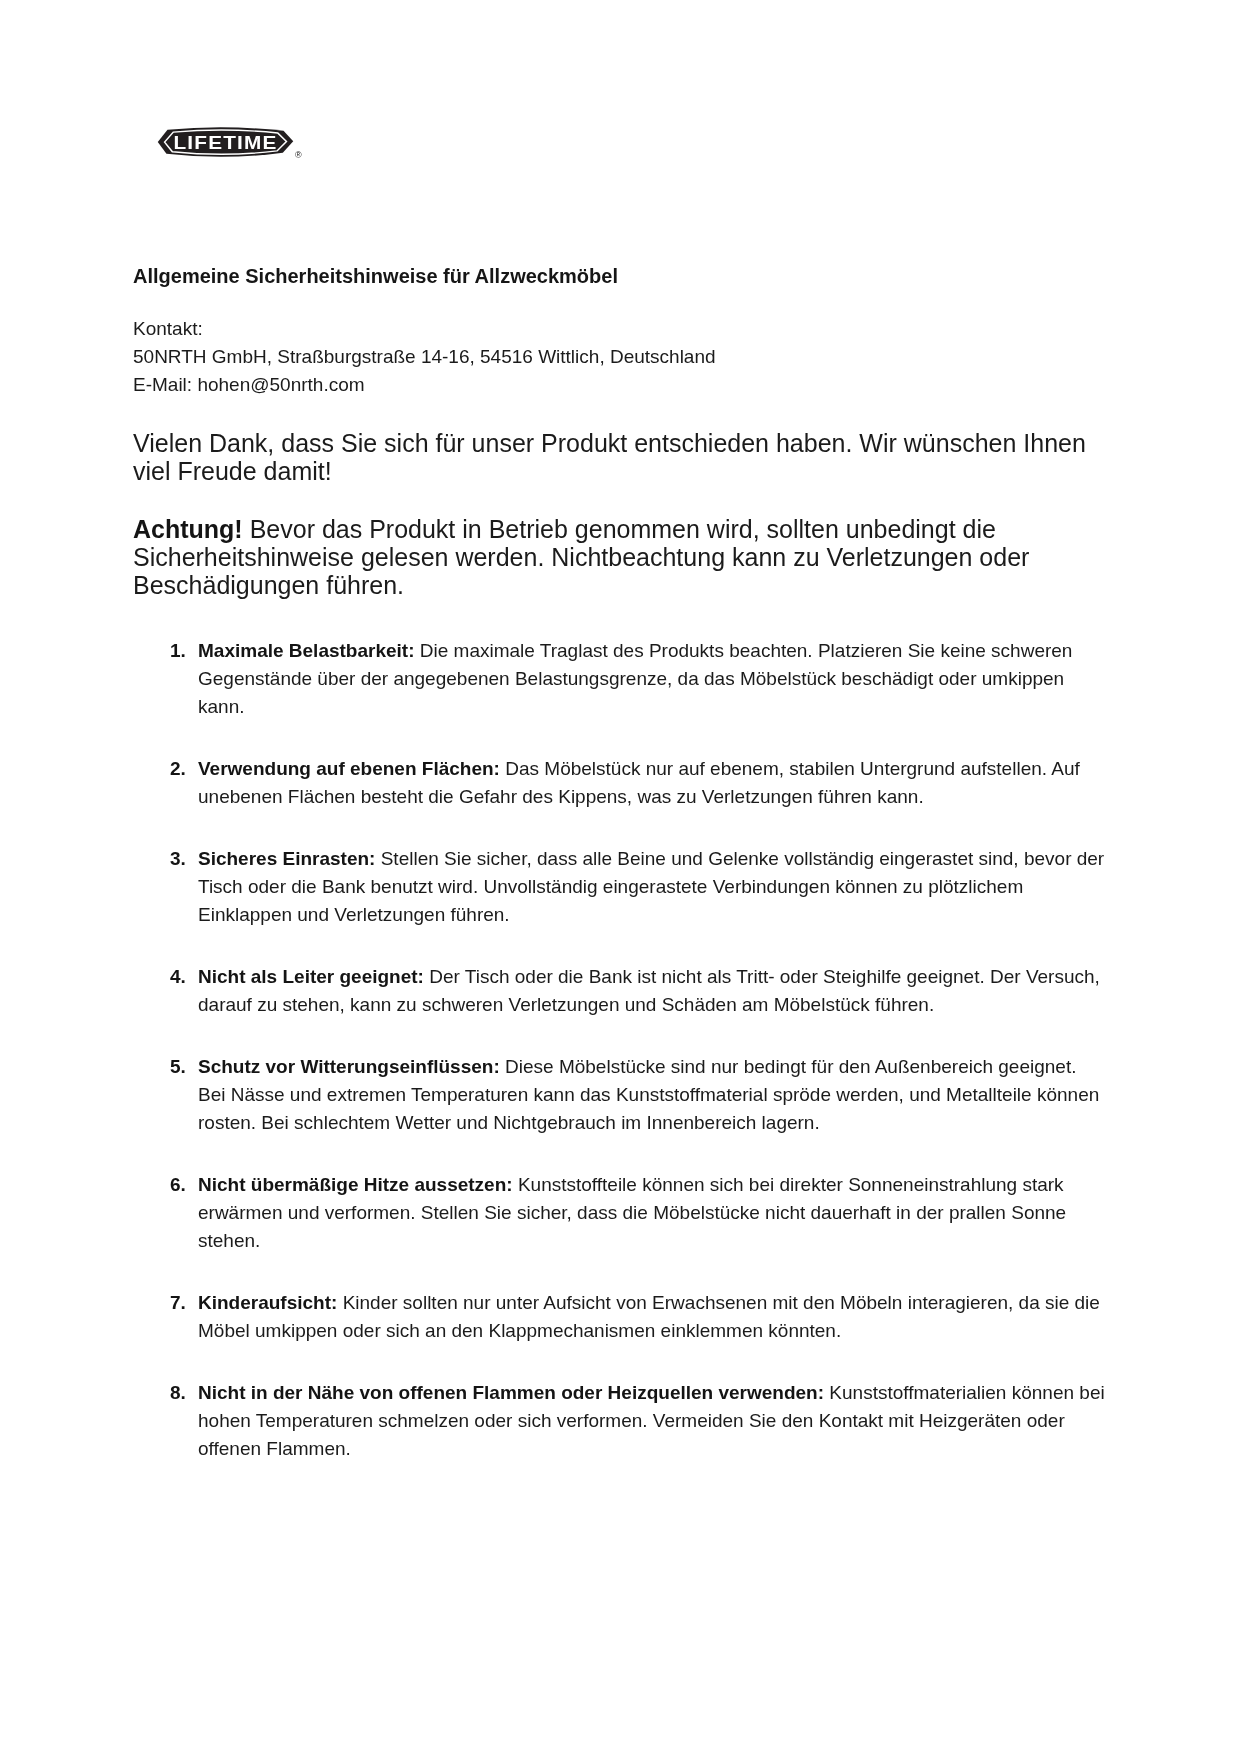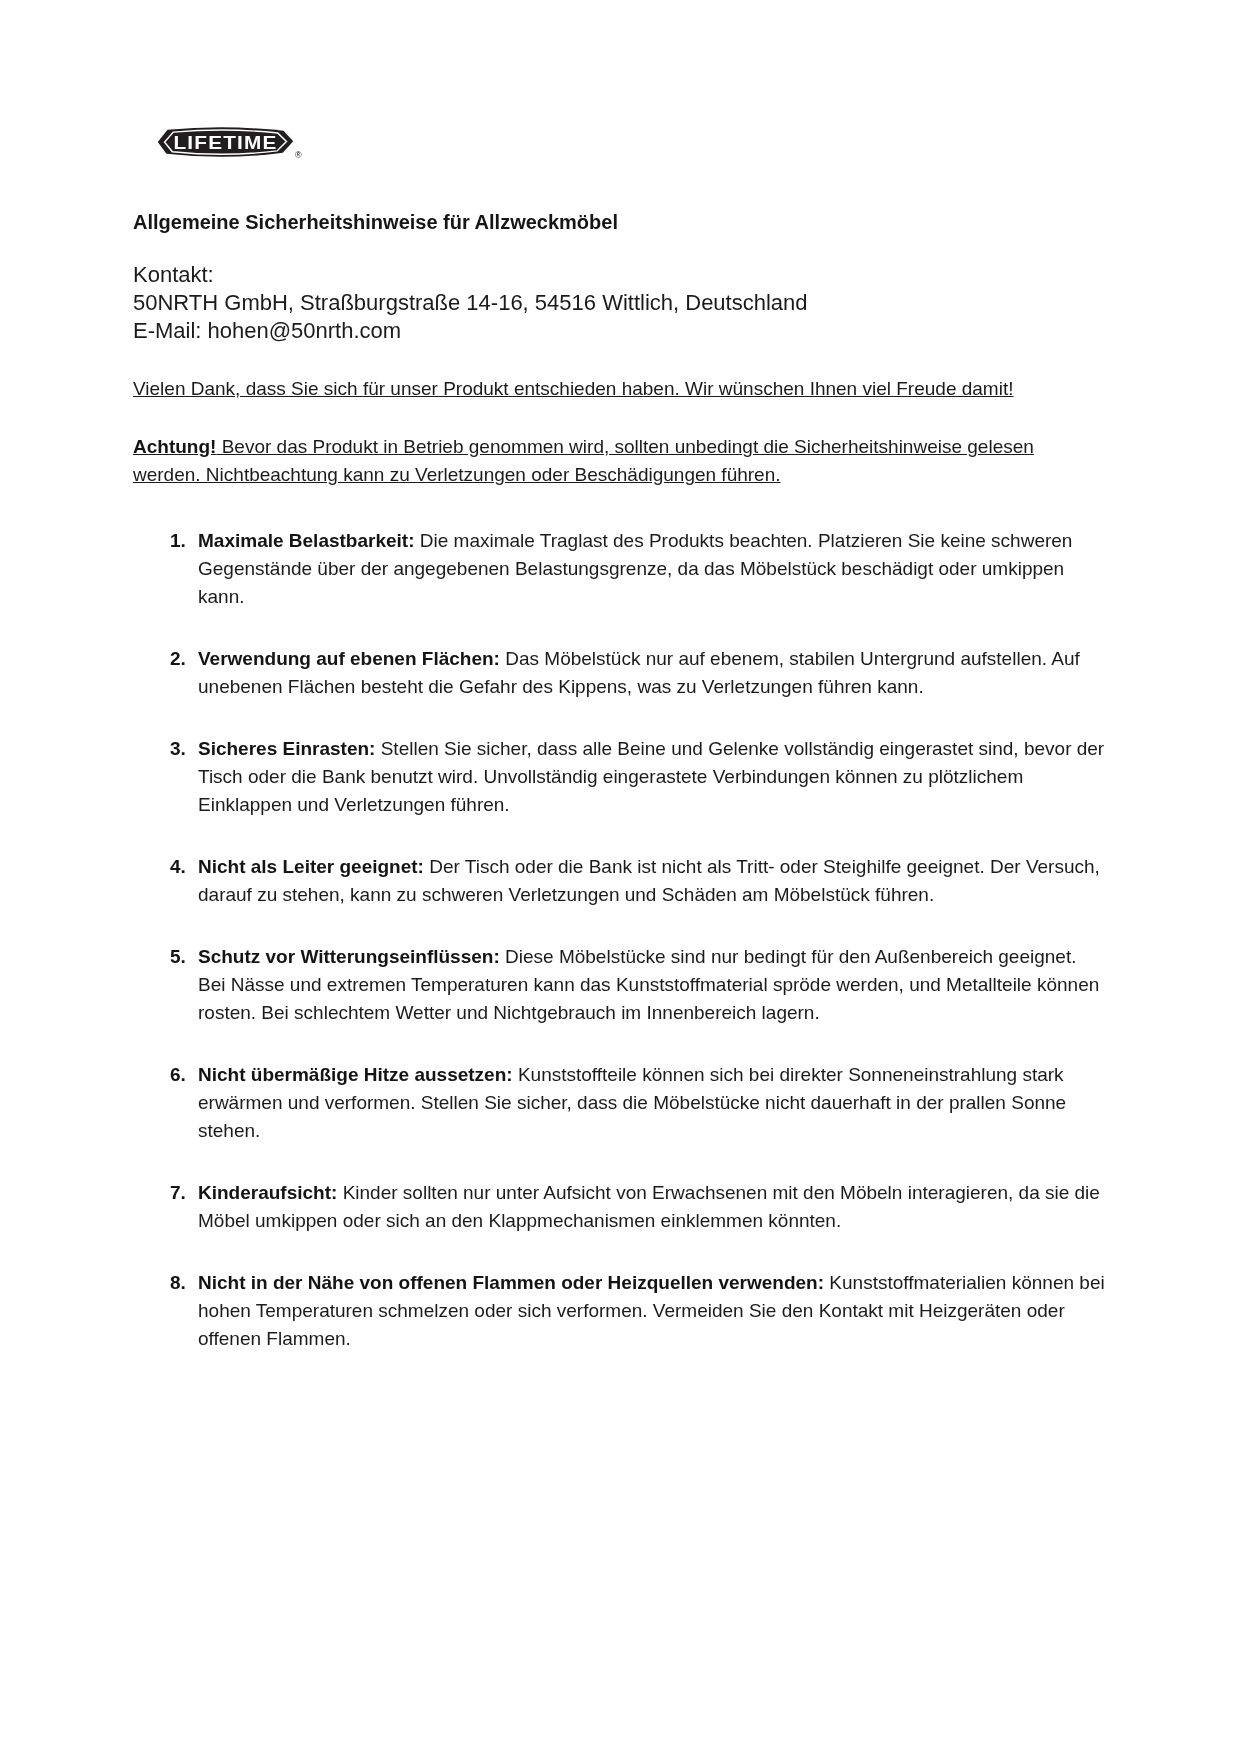--- a/index.html
+++ b/index.html
@@ -36,39 +36,38 @@
   }
   .logo-reg {
     position: absolute;
     left: 138px;
     top: 24px;
     font-size: 9px;
     color: #1b1b1b;
   }
   
   h1.doc-title {
-    margin: 42px 0 0 0;
+    margin: 96px 0 0 0;
     font-size: 20px;
     line-height: 28px;
     font-weight: 700;
     color: #161616;
   }
   
   .contact {
     margin-top: 25px;
-    font-size: 22px;
+    font-size: 19px;
     line-height: 28px;
   }
   
   p.body-par {
     margin: 30px 0 0 0;
-    font-size: 19px;
+    font-size: 25px;
     line-height: 28px;
     max-width: 960px;
-    text-decoration: underline;
   }
   p.body-par strong { font-weight: 700; color: #141414; }
   
   ol.safety-list {
     list-style: none;
     margin: 38px 0 0 0;
     padding: 0;
   }
   ol.safety-list li {
     position: relative;

